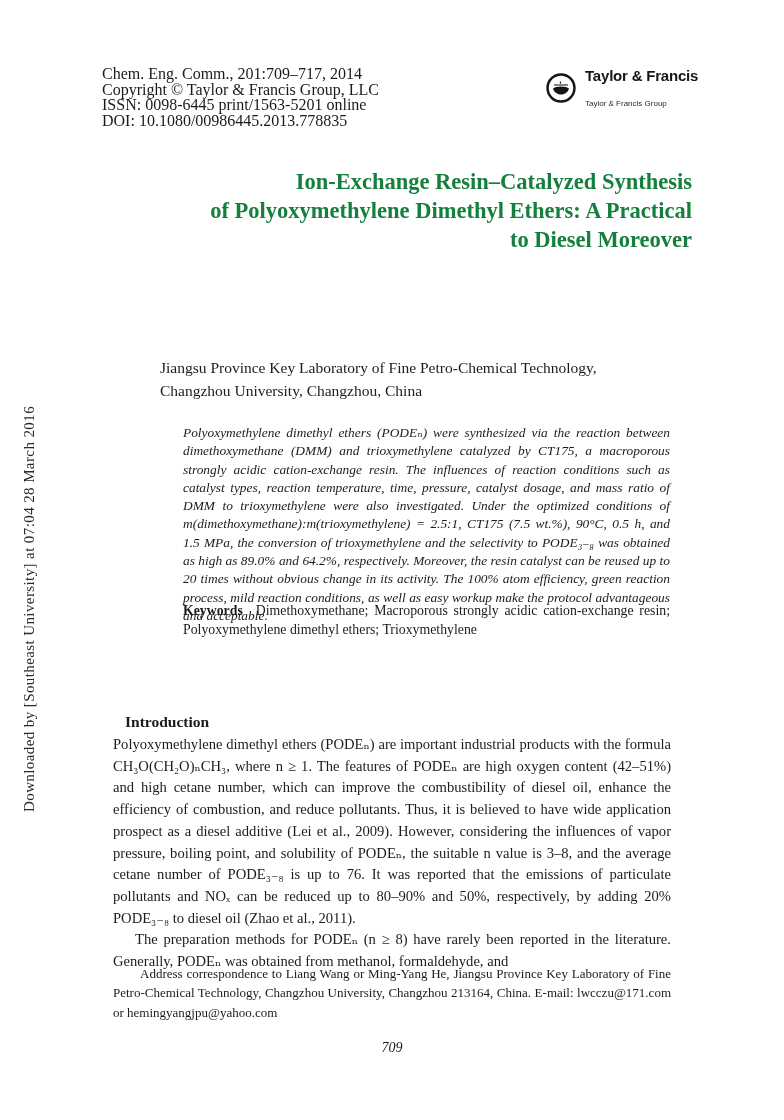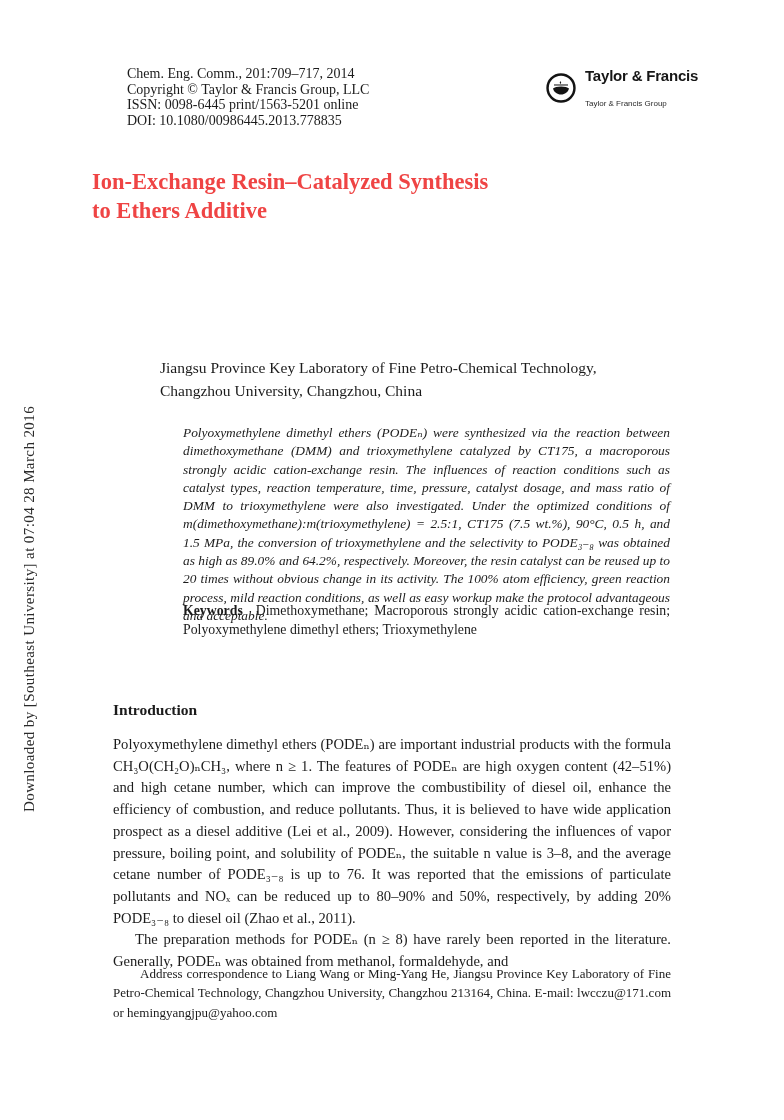--- a/index.html
+++ b/index.html
@@ -22,23 +22,23 @@
     transform: rotate(-90deg);
     white-space: nowrap;
     font-size: 15px;
     letter-spacing: 0.4px;
     color: #2a2a2a;
   }
 
   
   .header-block {
     position: absolute;
-    left: 127px;
+    left: 102px;
     top: 66px;
-    font-size: 14px;
+    font-size: 16px;
     line-height: 15.6px;
   }
 
   
   .logo {
     position: absolute;
     left: 545px;
     top: 67px;
     display: flex;
     align-items: center;
@@ -59,25 +59,25 @@
     color: #2b2b2b;
     margin-top: 15px;
   }
 
   .title {
     position: absolute;
     left: 92px;
     top: 167px;
     width: 600px;
     margin: 0;
-    text-align: left;
+    text-align: right;
     font-size: 22.5px;
     font-weight: bold;
     line-height: 29px;
-    color: #ef4444;
+    color: #15803d;
   }
 
   .authors {
     position: absolute;
     left: 160px;
     top: 302px;
     font-size: 16.5px;
     line-height: 24.5px;
     letter-spacing: 0.4px;
   }
@@ -110,21 +110,21 @@
     line-height: 18.6px;
     text-align: justify;
     margin: 0;
   }
   .kw-label { font-weight: bold; margin-right: 13px; }
 
   .section-heading {
     position: absolute;
     left: 113px;
     top: 701px;
-    margin: 0;
+    margin: 12px;
     font-size: 15.5px;
     font-weight: bold;
   }
 
   .body-text {
     position: absolute;
     left: 113px;
     top: 734px;
     width: 558px;
     font-size: 14.6px;
@@ -179,21 +179,22 @@
       </svg>
     </span>
     <span class="logo-text">
       <span class="logo-name">Taylor &amp; Francis</span>
       <span class="logo-group">Taylor &amp; Francis Group</span>
     </span>
   </div>
 
   <h1 class="title">
     <div>Ion-Exchange Resin–Catalyzed Synthesis</div>
-    <div>to Ethers Additive</div>
+    <div>of Polyoxymethylene Dimethyl Ethers: A Practical</div>
+    <div>to Diesel Moreover</div>
   </h1>
 
 
   <div class="affiliation">
     <div>Jiangsu Province Key Laboratory of Fine Petro-Chemical Technology,</div>
     <div>Changzhou University, Changzhou, China</div>
   </div>
 
   <div class="abstract">Polyoxymethylene dimethyl ethers (PODEₙ) were synthesized via the reaction between dimethoxymethane (DMM) and trioxymethylene catalyzed by CT175, a macroporous strongly acidic cation-exchange resin. The influences of reaction conditions such as catalyst types, reaction temperature, time, pressure, catalyst dosage, and mass ratio of DMM to trioxymethylene were also investigated. Under the optimized conditions of m(dimethoxymethane):m(trioxymethylene) = 2.5:1, CT175 (7.5 wt.%), 90°C, 0.5 h, and 1.5 MPa, the conversion of trioxymethylene and the selectivity to PODE₃₋₈ was obtained as high as 89.0% and 64.2%, respectively. Moreover, the resin catalyst can be reused up to 20 times without obvious change in its activity. The 100% atom efficiency, green reaction process, mild reaction conditions, as well as easy workup make the protocol advantageous and acceptable.</div>
 
@@ -203,14 +204,15 @@
 
   <h2 class="section-heading">Introduction</h2>
 
   <div class="body-text">
     <p>Polyoxymethylene dimethyl ethers (PODEₙ) are important industrial products with the formula CH₃O(CH₂O)ₙCH₃, where n ≥ 1. The features of PODEₙ are high oxygen content (42–51%) and high cetane number, which can improve the combustibility of diesel oil, enhance the efficiency of combustion, and reduce pollutants. Thus, it is believed to have wide application prospect as a diesel additive (Lei et al., 2009). However, considering the influences of vapor pressure, boiling point, and solubility of PODEₙ, the suitable n value is 3–8, and the average cetane number of PODE₃₋₈ is up to 76. It was reported that the emissions of particulate pollutants and NOₓ can be reduced up to 80–90% and 50%, respectively, by adding 20% PODE₃₋₈ to diesel oil (Zhao et al., 2011).</p>
     <p class="indented">The preparation methods for PODEₙ (n ≥ 8) have rarely been reported in the literature. Generally, PODEₙ was obtained from methanol, formaldehyde, and</p>
   </div>
 
   <div class="footnote">Address correspondence to Liang Wang or Ming-Yang He, Jiangsu Province Key Laboratory of Fine Petro-Chemical Technology, Changzhou University, Changzhou 213164, China. E-mail: lwcczu@171.com or hemingyangjpu@yahoo.com</div>
 
+  <div class="page-number">709</div>
 
 </div>
 
 </body></html>

